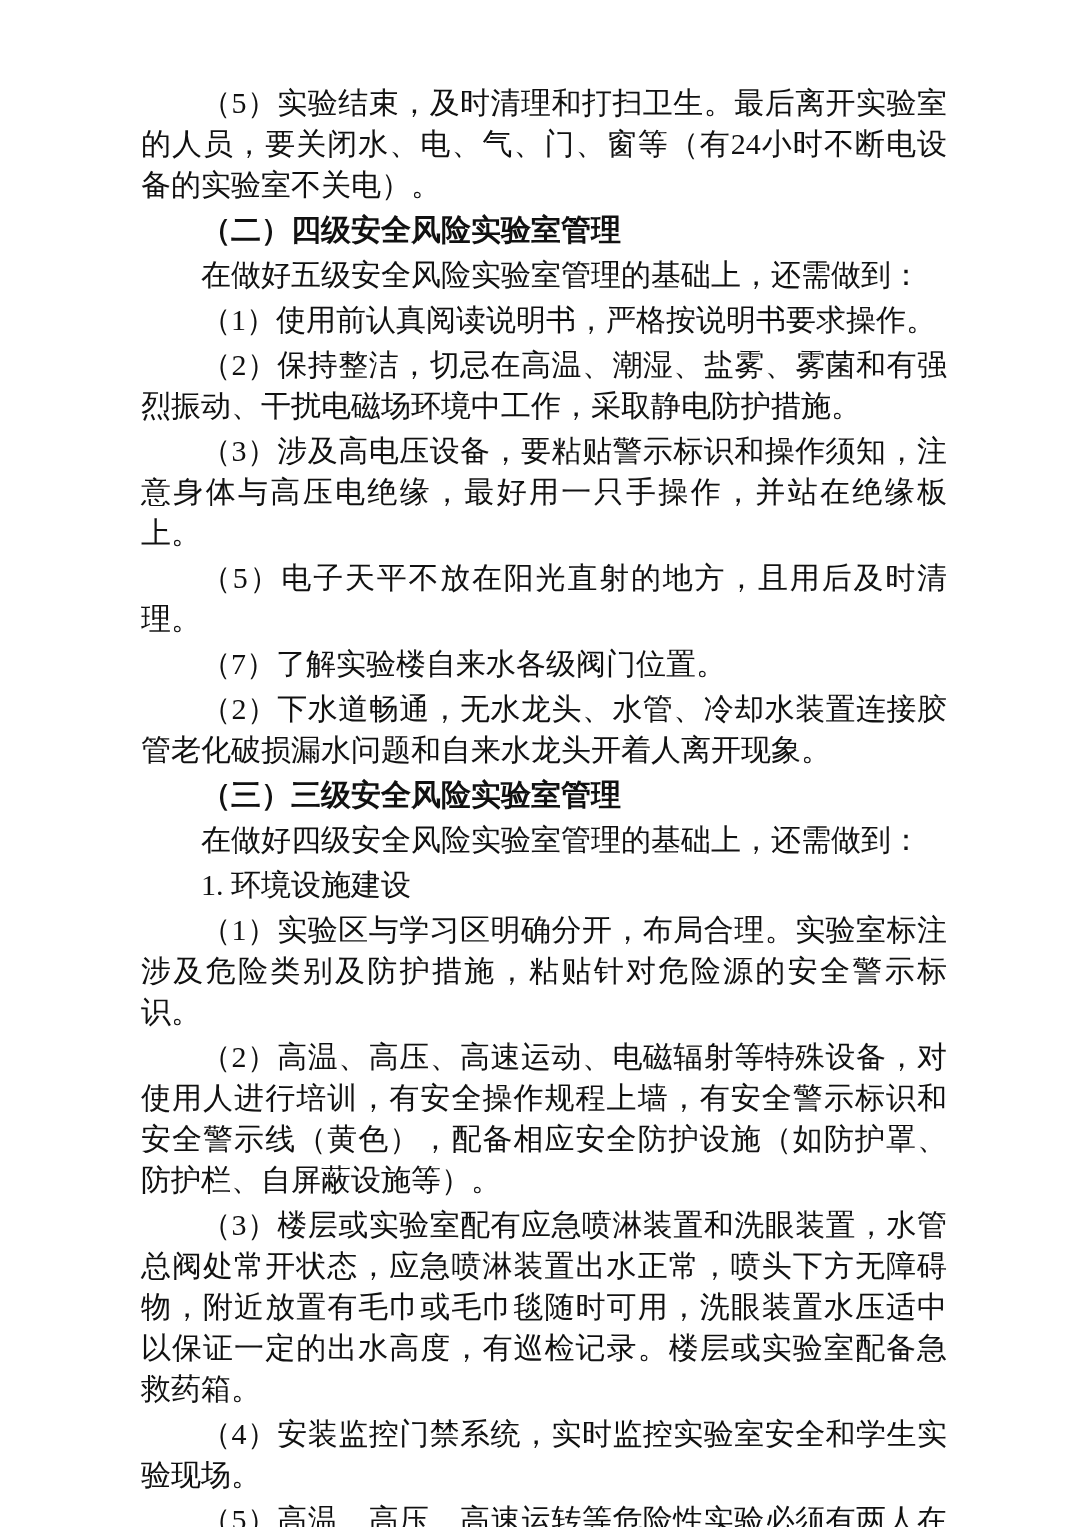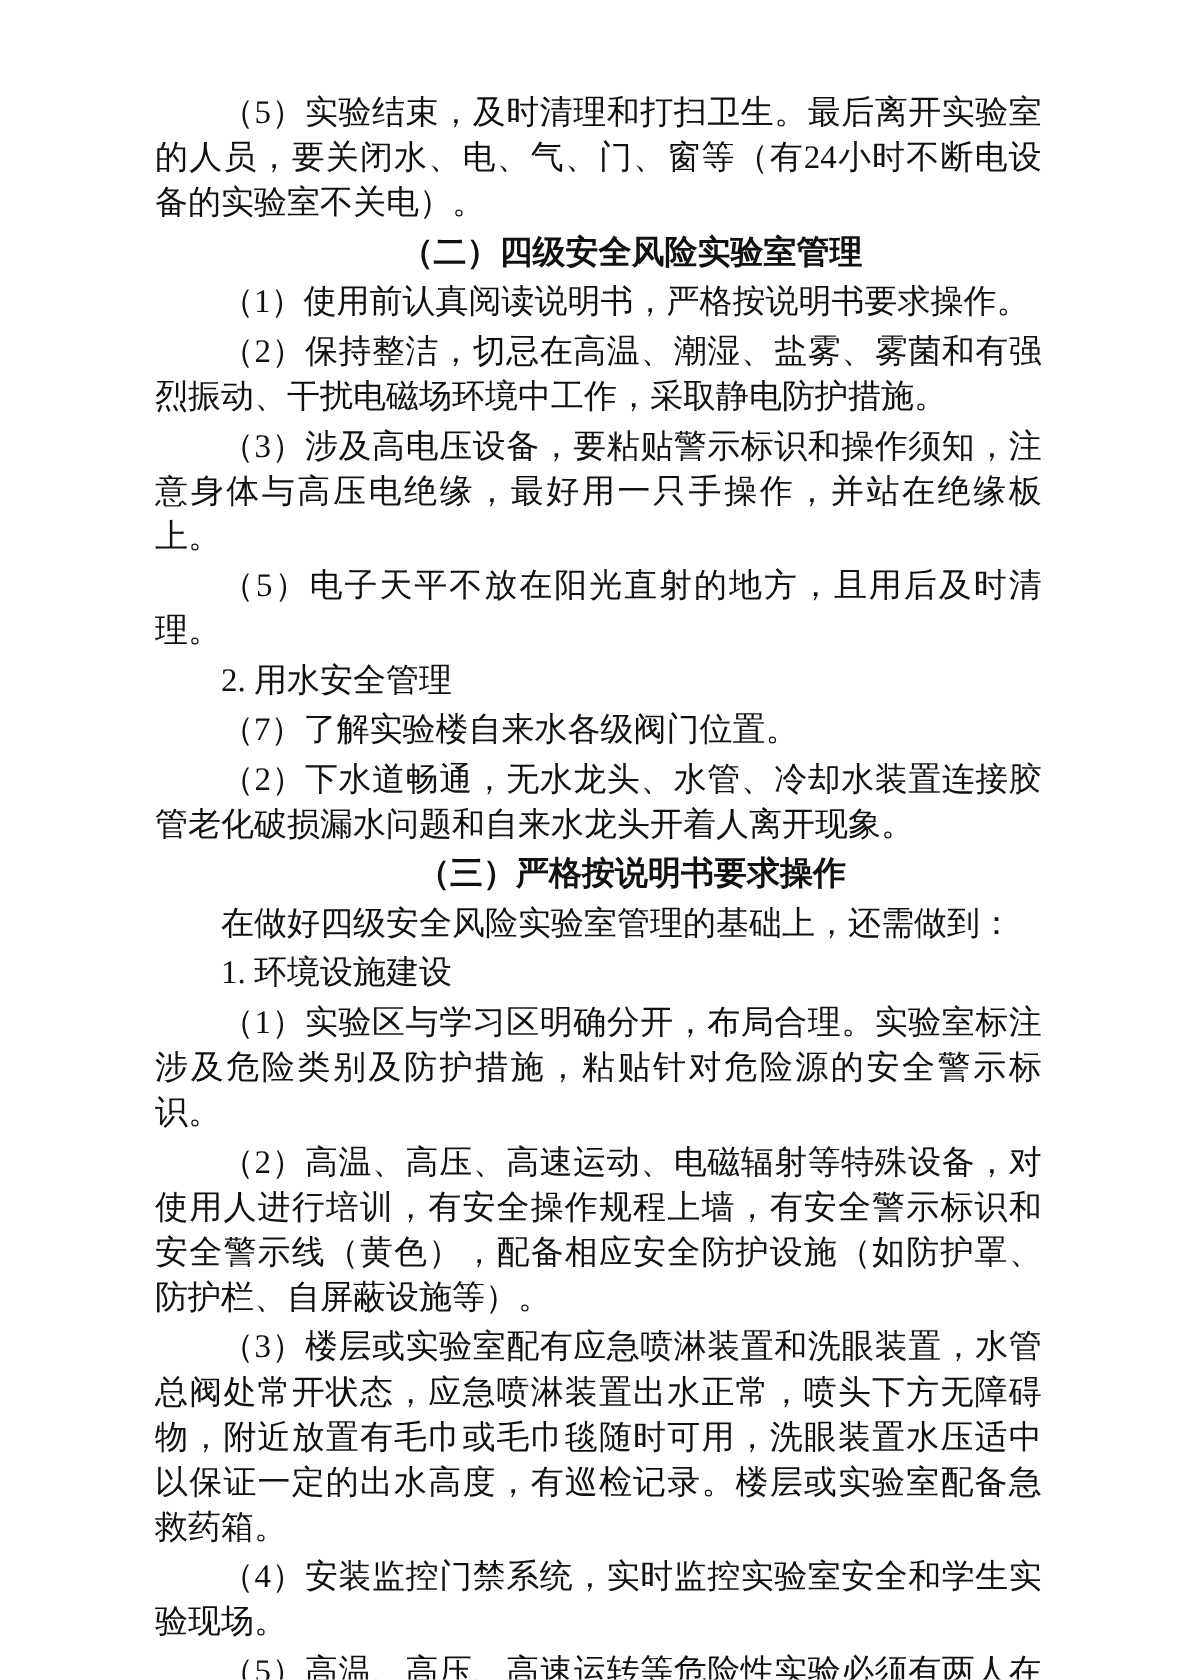--- a/index.html
+++ b/index.html
@@ -27,38 +27,38 @@
   .para {
     margin: 4px;
     padding: 0;
     text-align: justify;
     text-indent: 2em;
     font-weight: 400;
     letter-spacing: 0;
   }
   .para.heading {
     font-weight: 700;
-    text-align: center;
+    text-align: left;
   }
 </style>
 </head>
 <body>
 
 <div class="page">
   <div class="content">
       <p class="para body">（5）实验结束，及时清理和打扫卫生。最后离开实验室的人员，要关闭水、电、气、门、窗等（有24小时不断电设备的实验室不关电）。</p>
       <p class="para heading">（二）四级安全风险实验室管理</p>
+      <p class="para body">在做好五级安全风险实验室管理的基础上，还需做到：</p>
       <p class="para body">（1）使用前认真阅读说明书，严格按说明书要求操作。</p>
       <p class="para body">（2）保持整洁，切忌在高温、潮湿、盐雾、雾菌和有强烈振动、干扰电磁场环境中工作，采取静电防护措施。</p>
       <p class="para body">（3）涉及高电压设备，要粘贴警示标识和操作须知，注意身体与高压电绝缘，最好用一只手操作，并站在绝缘板上。</p>
       <p class="para body">（5）电子天平不放在阳光直射的地方，且用后及时清理。</p>
-      <p class="para body">2. 用水安全管理</p>
       <p class="para body">（7）了解实验楼自来水各级阀门位置。</p>
       <p class="para body">（2）下水道畅通，无水龙头、水管、冷却水装置连接胶管老化破损漏水问题和自来水龙头开着人离开现象。</p>
-      <p class="para heading">（三）严格按说明书要求操作</p>
+      <p class="para heading">（三）三级安全风险实验室管理</p>
       <p class="para body">在做好四级安全风险实验室管理的基础上，还需做到：</p>
       <p class="para body">1. 环境设施建设</p>
       <p class="para body">（1）实验区与学习区明确分开，布局合理。实验室标注涉及危险类别及防护措施，粘贴针对危险源的安全警示标识。</p>
       <p class="para body">（2）高温、高压、高速运动、电磁辐射等特殊设备，对使用人进行培训，有安全操作规程上墙，有安全警示标识和安全警示线（黄色），配备相应安全防护设施（如防护罩、防护栏、自屏蔽设施等）。</p>
       <p class="para body">（3）楼层或实验室配有应急喷淋装置和洗眼装置，水管总阀处常开状态，应急喷淋装置出水正常，喷头下方无障碍物，附近放置有毛巾或毛巾毯随时可用，洗眼装置水压适中以保证一定的出水高度，有巡检记录。楼层或实验室配备急救药箱。</p>
       <p class="para body">（4）安装监控门禁系统，实时监控实验室安全和学生实验现场。</p>
       <p class="para body">（5）高温、高压、高速运转等危险性实验必须有两人在场。</p>
     </div>
 </div>
 

